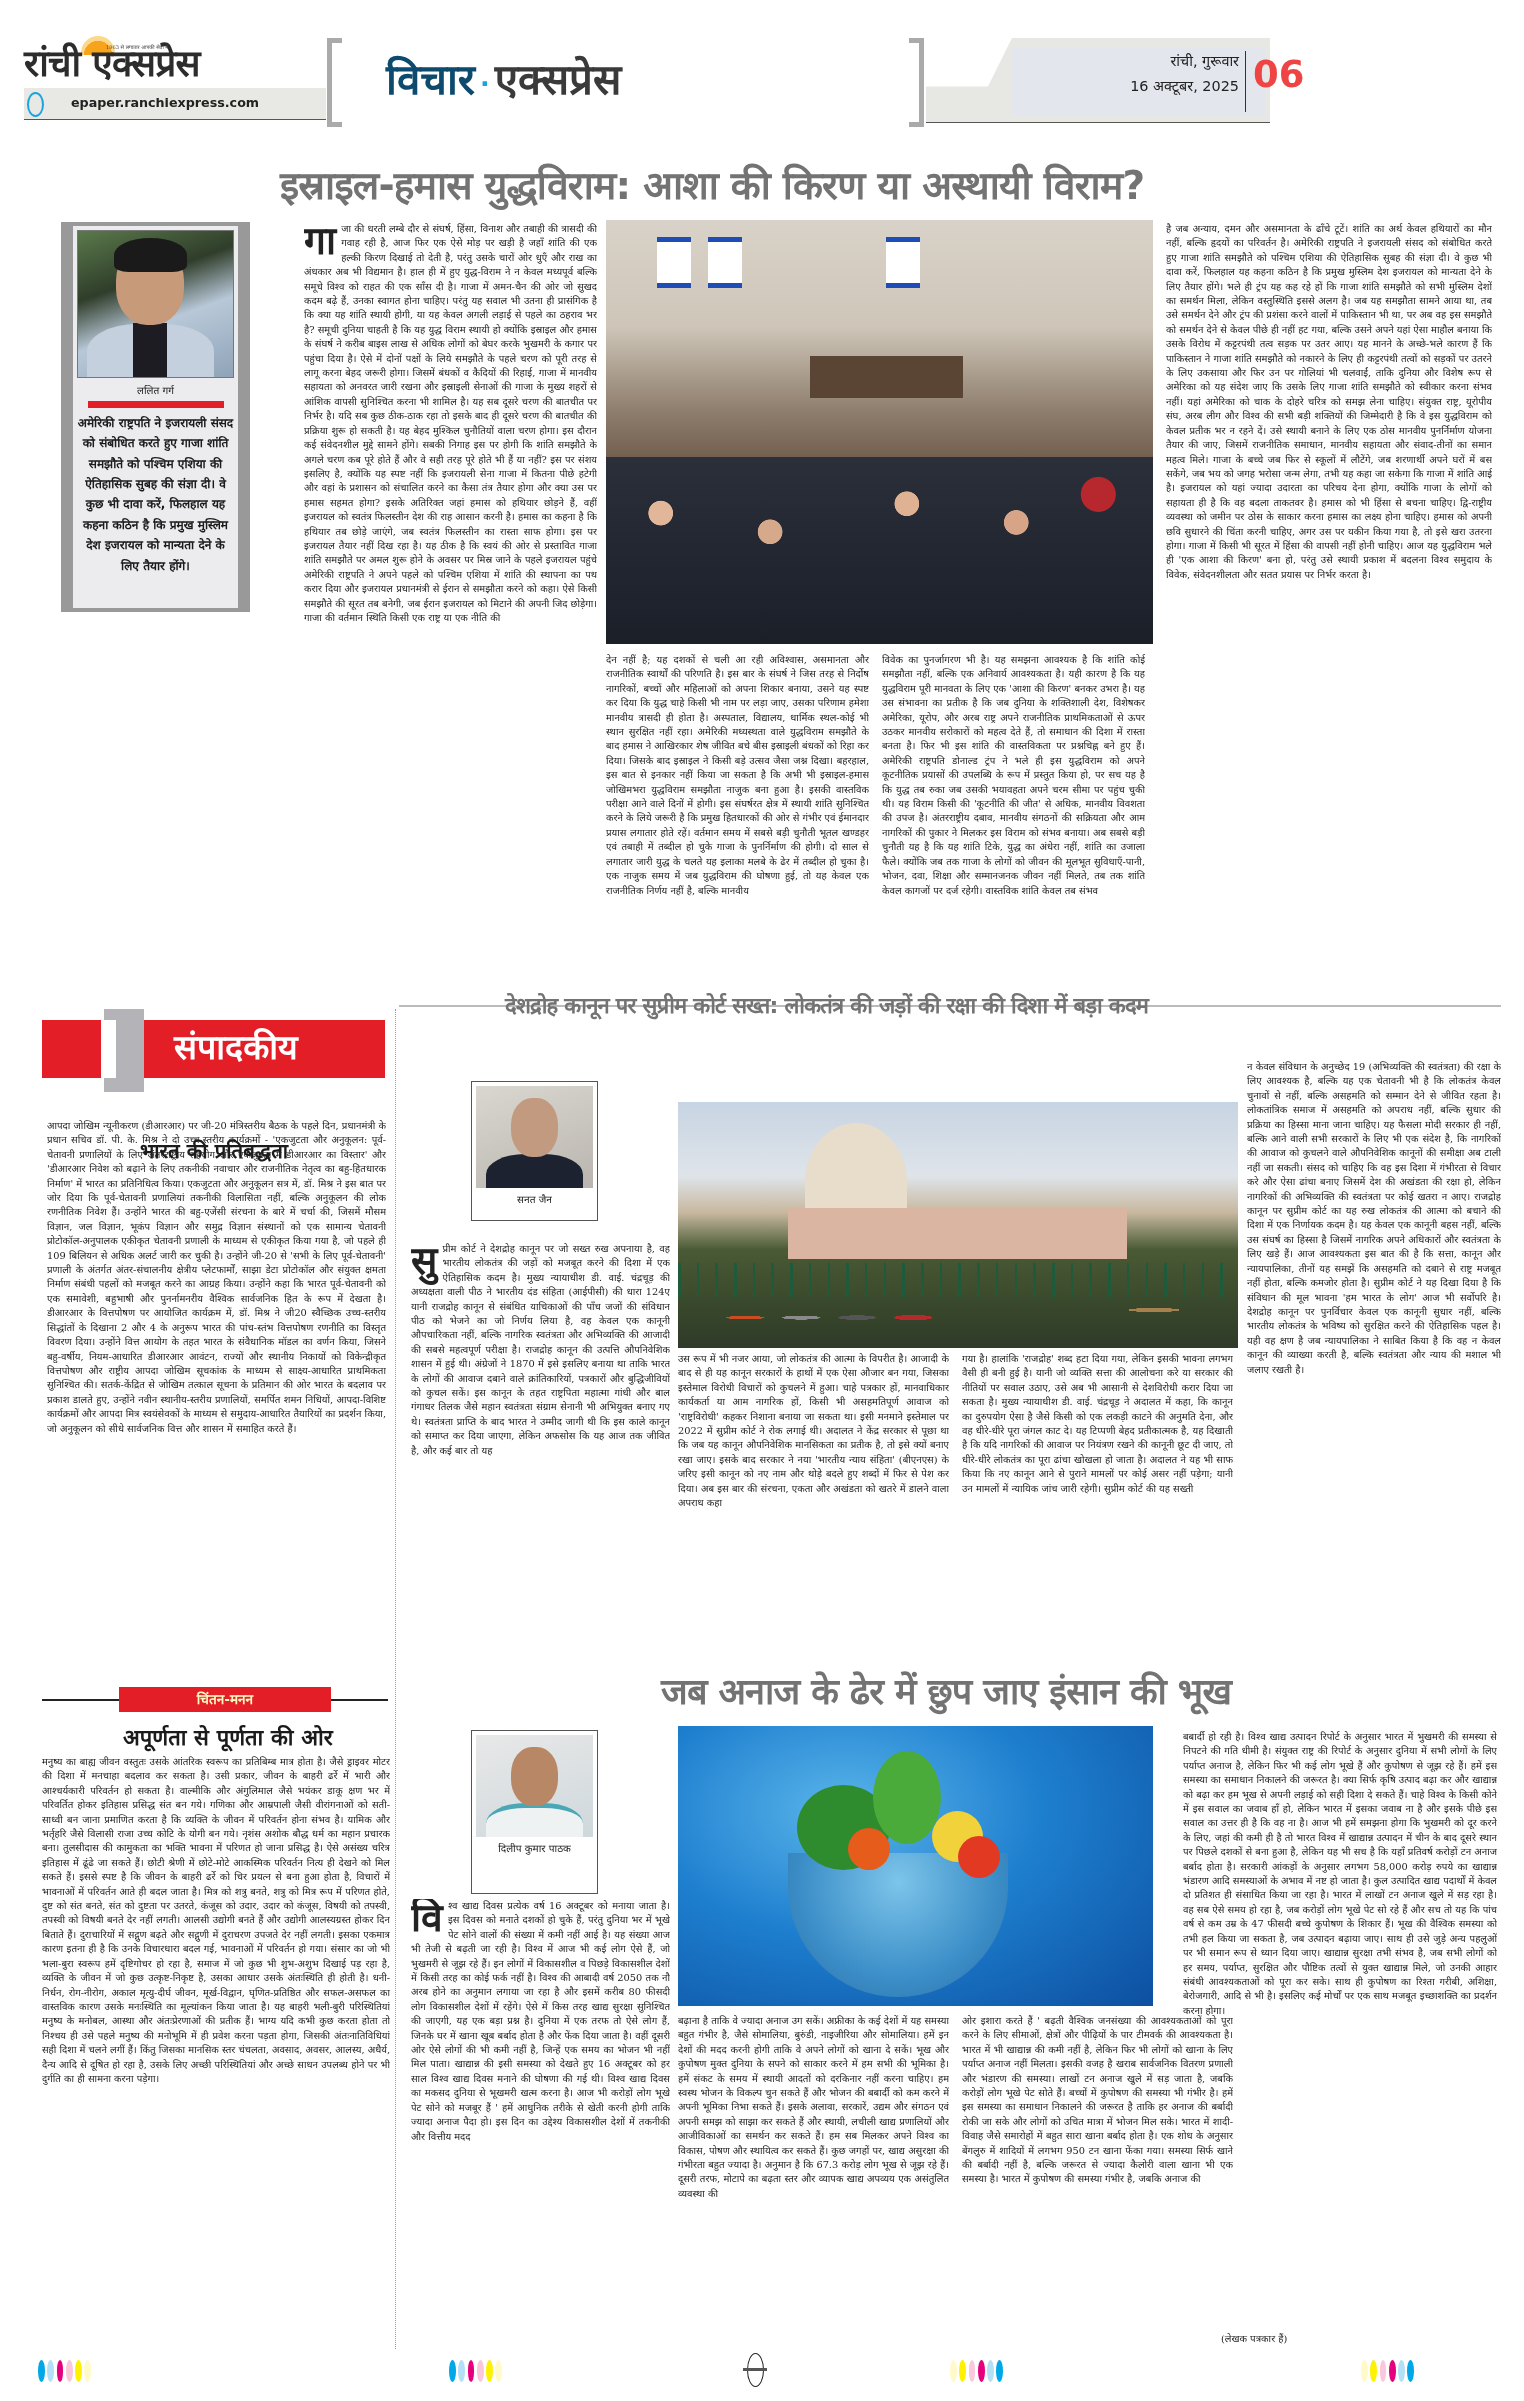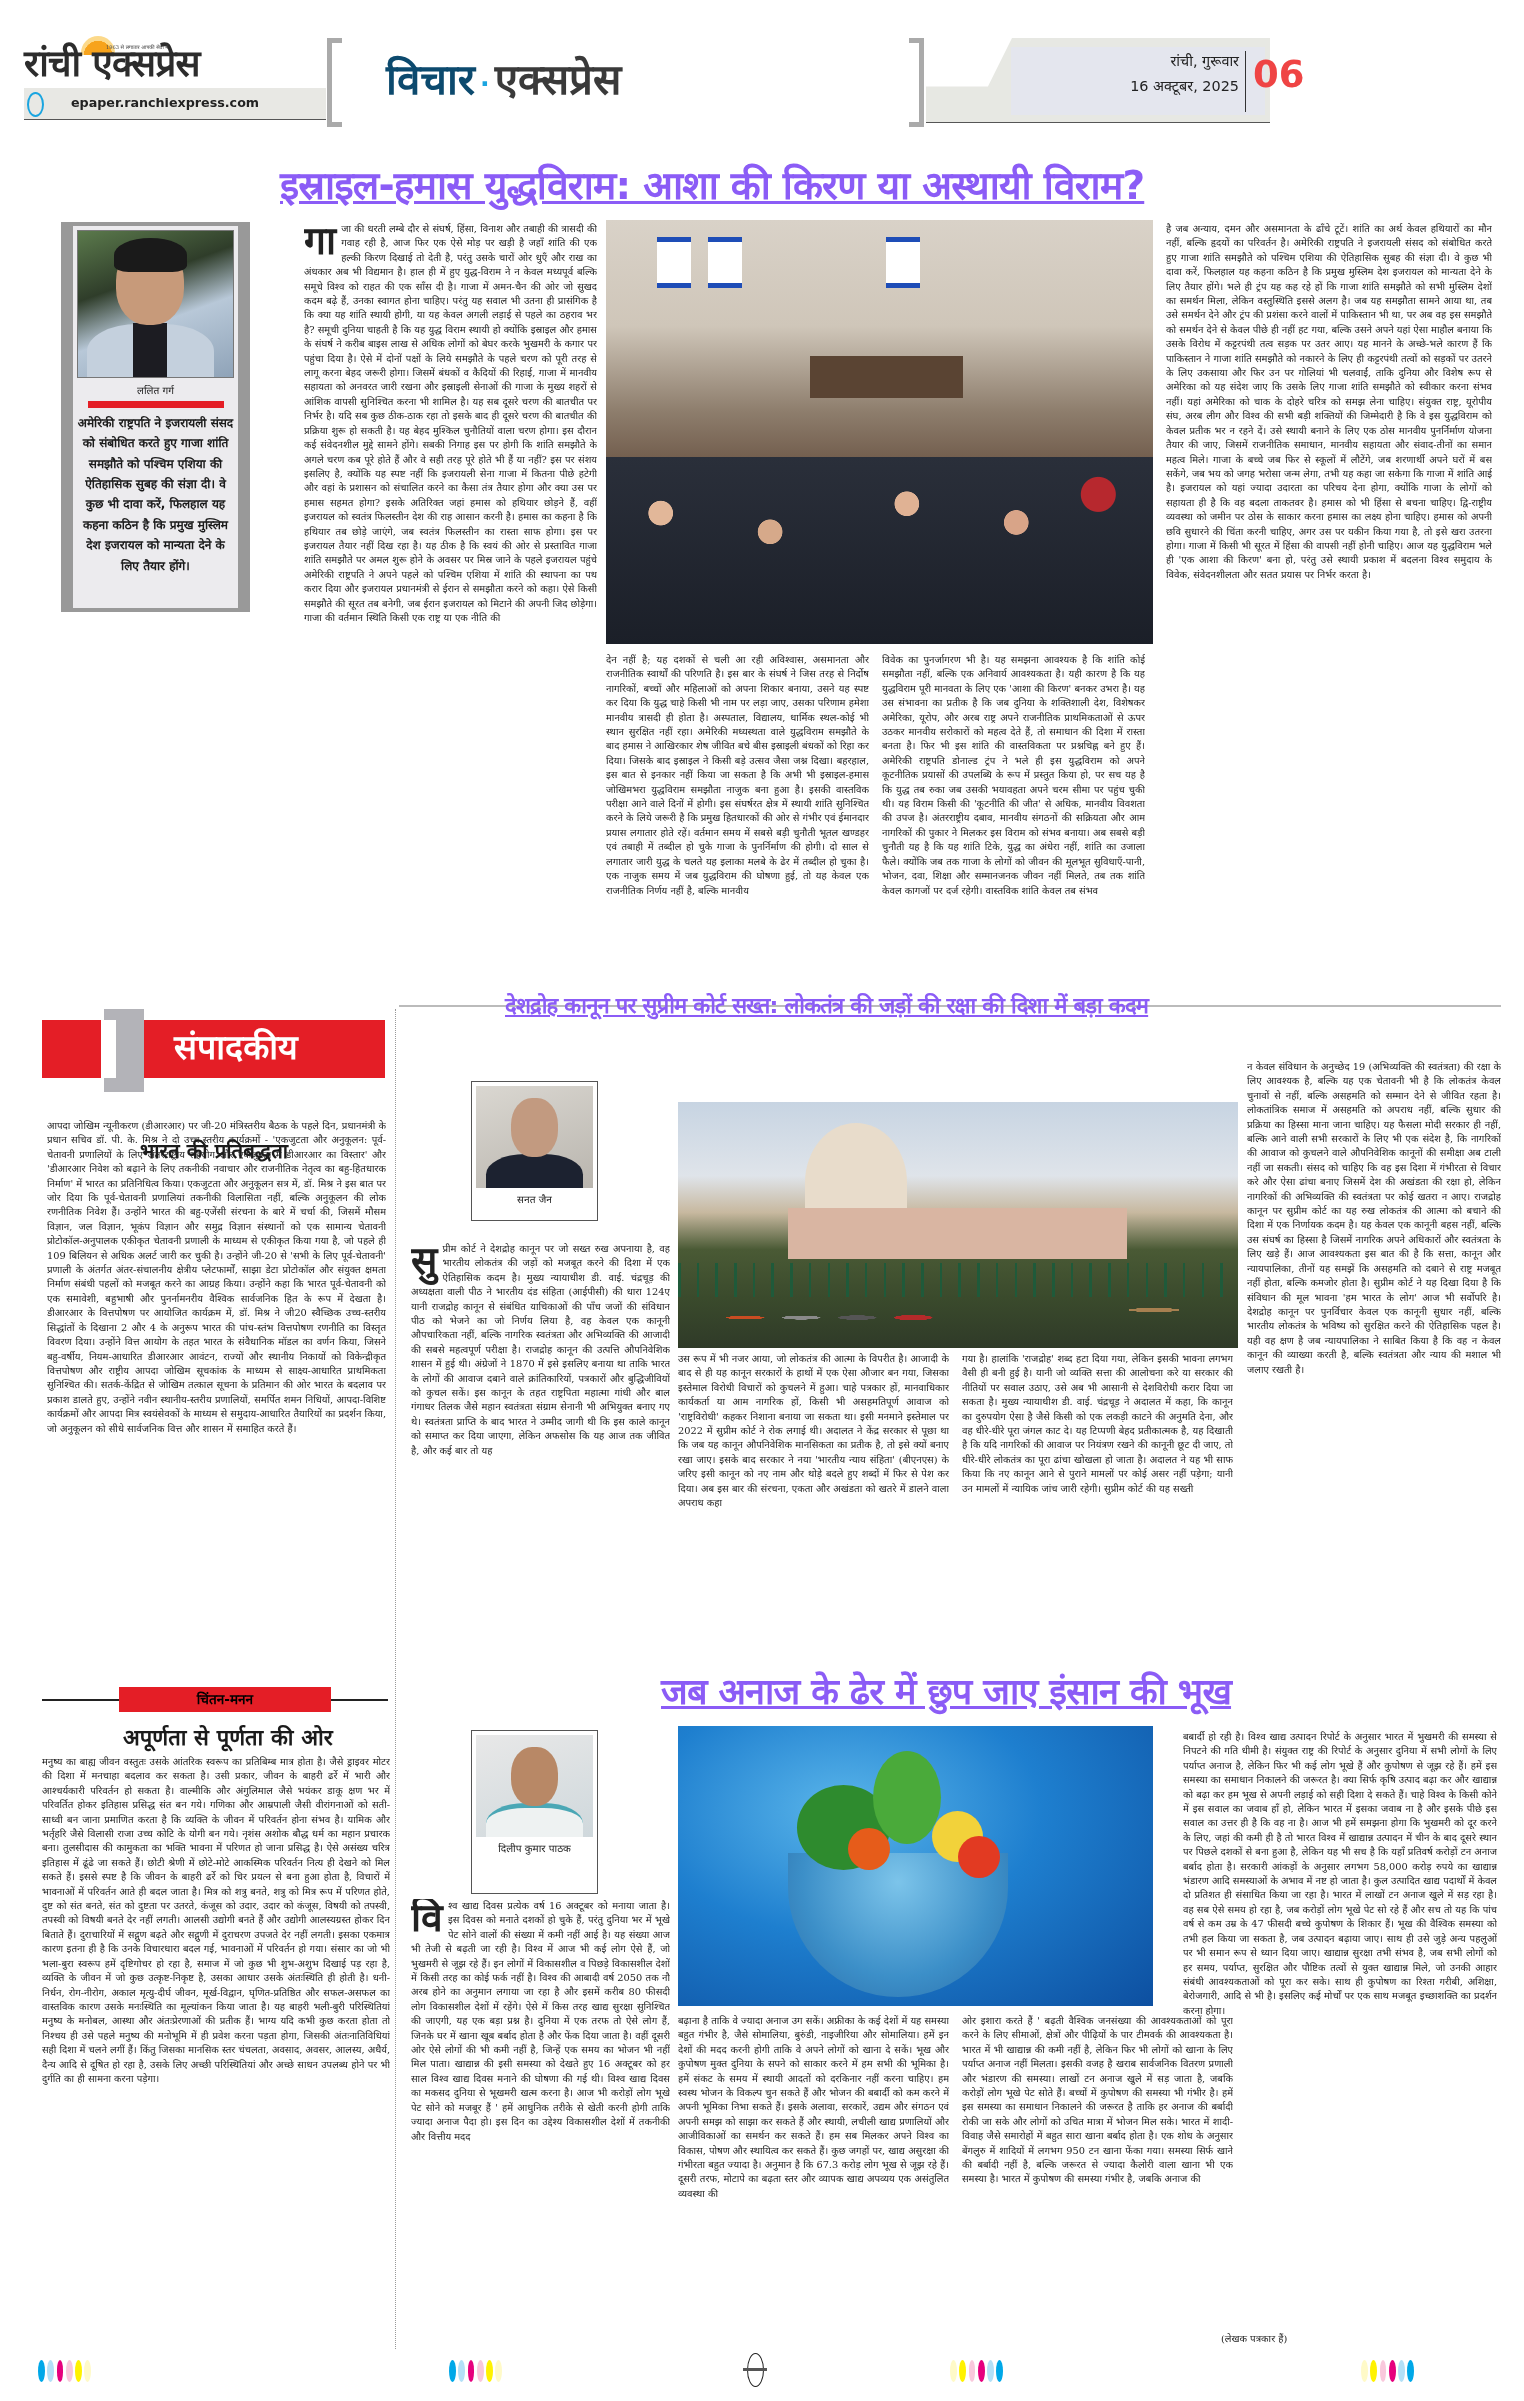--- a/index.html
+++ b/index.html
@@ -21,21 +21,21 @@
   .section-title .b { color: #3a3a3a; }
   .bracket-r { left: 909px; top: 38px; width: 15.3px; height: 89px; border: 5.1px solid #aaa; border-left: none; }
   .date-panel { left: 926px; top: 38px; width: 344px; height: 85px; background: #e7e8e3; clip-path: polygon(25% 0, 100% 0, 100% 100%, 0 100%, 0 57%, 18% 57%); border-bottom: 1.7px solid #555; }
   .date-inner { left: 1011px; top: 47px; width: 254px; height: 68px; background: #e4e6ee; }
   .date-line1 { left: 1073px; top: 51px; font-family: "DejaVu Sans", sans-serif; font-size: 14.4px; color: #222; width: 166px; text-align: right; }
   .date-line2 { left: 1056px; top: 76px; font-family: "DejaVu Sans", sans-serif; font-size: 14.4px; color: #222; width: 183px; text-align: right; }
   .date-sep { left: 1245px; top: 51px; width: 0.8px; height: 61px; background: #333; }
   .page-no { left: 1253px; top: 53px; font-family: "DejaVu Sans", sans-serif; font-weight: bold; font-size: 37px; color: #ef4444; }
 
   
-  .headline { font-family: "DejaVu Sans", sans-serif; font-weight: bold; color: #8b5cf6; white-space: nowrap; letter-spacing: -0.8px; text-decoration: underline; }
+  .headline { font-family: "DejaVu Sans", sans-serif; font-weight: bold; color: #737373; white-space: nowrap; letter-spacing: -0.8px; }
   #h1 { left: 280px; top: 157px; font-size: 39px; }
   #h2 { left: 505px; top: 989px; font-size: 22px; }
   #h3 { left: 661px; top: 1666px; font-size: 36px; }
 
   
   .quote-box { left: 61px; top: 222px; width: 189px; height: 390px; background: #999; padding: 4.2px 12px; }
   .quote-inner { width: 100%; height: 100%; background: #ecebee; padding: 4.2px; }
   .portrait { width: 100%; height: 148px; background: linear-gradient(160deg, #5b7a4c 0%, #2f3d2a 35%, #b8c8d8 60%, #8fa3b8 100%); position: relative; overflow: hidden; border: 0.8px solid #777; }
   .portrait .head { position: absolute; left: 38px; top: 12.7px; width: 68px; height: 81px; border-radius: 45%; background: #c79a7a; }
   .portrait .hair { position: absolute; left: 36px; top: 6.8px; width: 73px; height: 34px; border-radius: 50% 50% 20% 20%; background: #1a1a1a; }
@@ -88,21 +88,21 @@
   .author-photo .pic.p2 .f { background: #b88866; }
   .author-photo .pic.p2 .b { background: #eef2f2; border-top: 5.1px solid #4aa7b5; }
   .author-photo .name { font-size: 10.2px; margin-top: 3.4px; }
 
   .sampadkiya-bar { left: 42px; top: 1020px; width: 343px; height: 58px; background: #e41e26; }
   .sampadkiya-grey { left: 104px; top: 1009px; width: 40px; height: 83px; background: #b3b3b8; }
   .sampadkiya-cut { left: 101px; top: 1020px; width: 15.3px; height: 58px; background: #fff; }
   .sampadkiya-text { left: 174px; top: 1023px; font-family: "DejaVu Sans", sans-serif; font-weight: bold; font-size: 34px; color: #fff; }
   .editorial-title { left: 140px; top: 1136px; font-family: "DejaVu Sans", sans-serif; font-weight: bold; font-size: 20.4px; color: #1b1b1b; }
   .chintan-line { left: 42px; top: 1699px; width: 346px; height: 1.7px; background: #222; }
-  .chintan-badge { left: 119px; top: 1687px; width: 212px; height: 25.4px; background: #e41e26; color: #000000; text-align: center; font-family: "DejaVu Sans", sans-serif; font-weight: bold; font-size: 13.6px; line-height: 25.4px; }
+  .chintan-badge { left: 119px; top: 1687px; width: 212px; height: 25.4px; background: #e41e26; color: #fef9c3; text-align: center; font-family: "DejaVu Sans", sans-serif; font-weight: bold; font-size: 13.6px; line-height: 25.4px; }
   .chintan-title { left: 123px; top: 1721px; font-family: "DejaVu Sans", sans-serif; font-weight: bold; font-size: 22px; color: #1b1b1b; }
 
   .vrule { width: 0; border-left: 1.7px dotted #999; }
   .hrule { height: 1.7px; background: #bbb; }
 
   .footer-dots { top: 2360px; height: 25.4px; display: flex; gap: 2.5px; }
   .footer-dots span { width: 6.8px; height: 22px; border-radius: 50%; display: inline-block; }
   .reg-mark { left: 747px; top: 2353px; width: 17px; height: 34px; border: 1.7px solid #222; border-radius: 50%; }
   .reg-mark::after { content: ""; position: absolute; left: -5.1px; top: 13.6px; width: 24px; height: 3.4px; background: #555; }
 </style>

